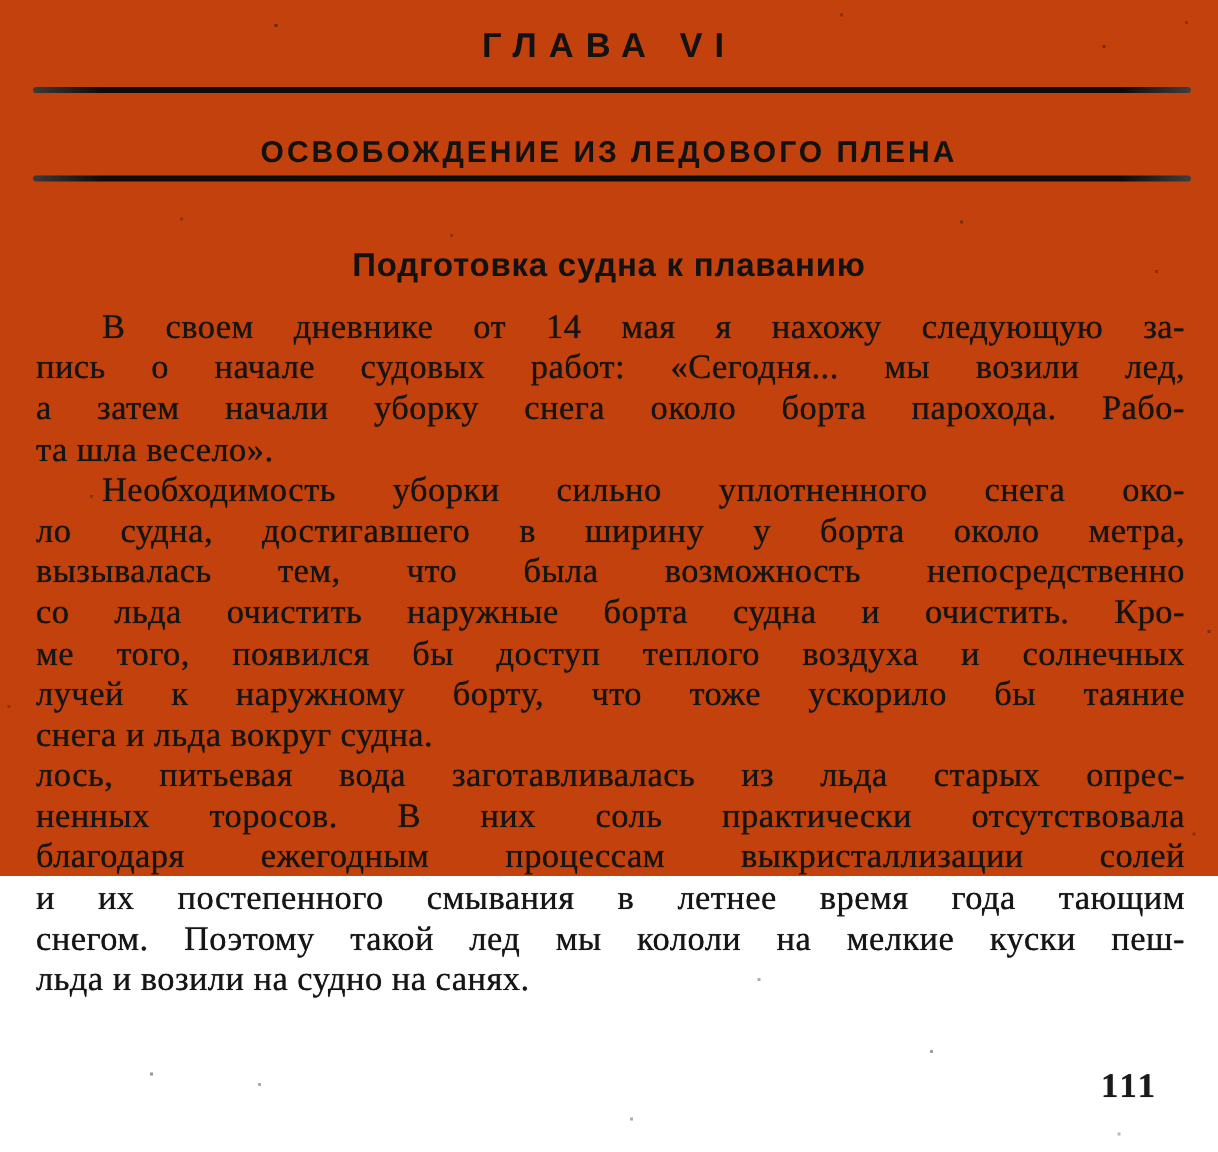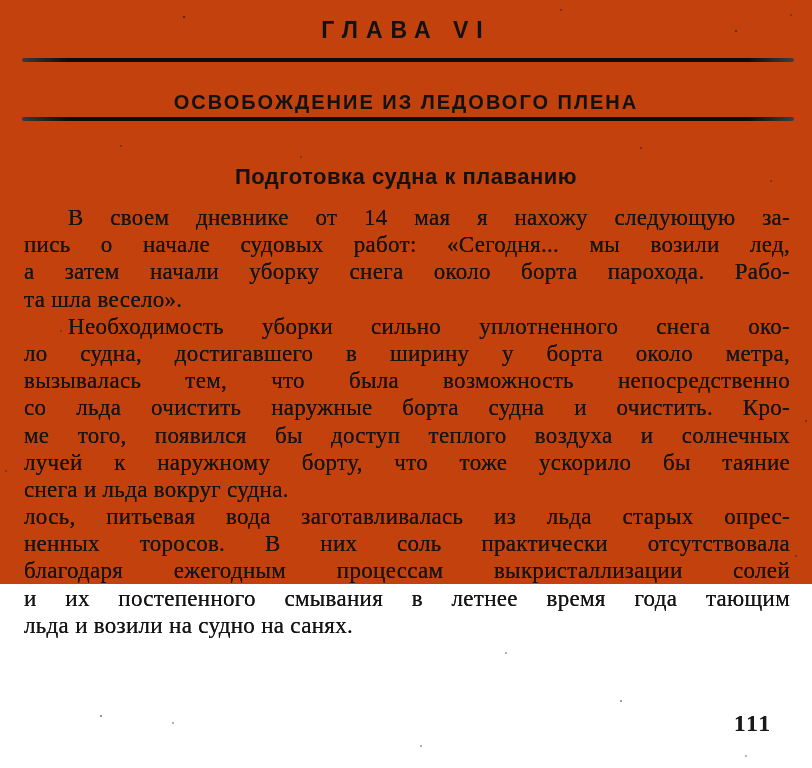--- a/index.html
+++ b/index.html
@@ -154,18 +154,19 @@
         <div class="line j">со льда очистить наружные борта судна и очистить. Кро-</div>
         <div class="line j">ме того, появился бы доступ теплого воздуха и солнечных</div>
         <div class="line j">лучей к наружному борту, что тоже ускорило бы таяние</div>
         <div class="line">снега и льда вокруг судна.</div>
       </div>
       <div class="paragraph">
         <div class="line j">лось, питьевая вода заготавливалась из льда старых опрес-</div>
         <div class="line j">ненных торосов. В них соль практически отсутствовала</div>
         <div class="line j">благодаря ежегодным процессам выкристаллизации солей</div>
         <div class="line j">и их постепенного смывания в летнее время года тающим</div>
+        <div class="line j">снегом. Поэтому такой лед мы кололи на мелкие куски пеш-</div>
         <div class="line">льда и возили на судно на санях.</div>
       </div>
     </div>
 
   <div class="page-number">111</div>
 </div>
 
 </body></html>

